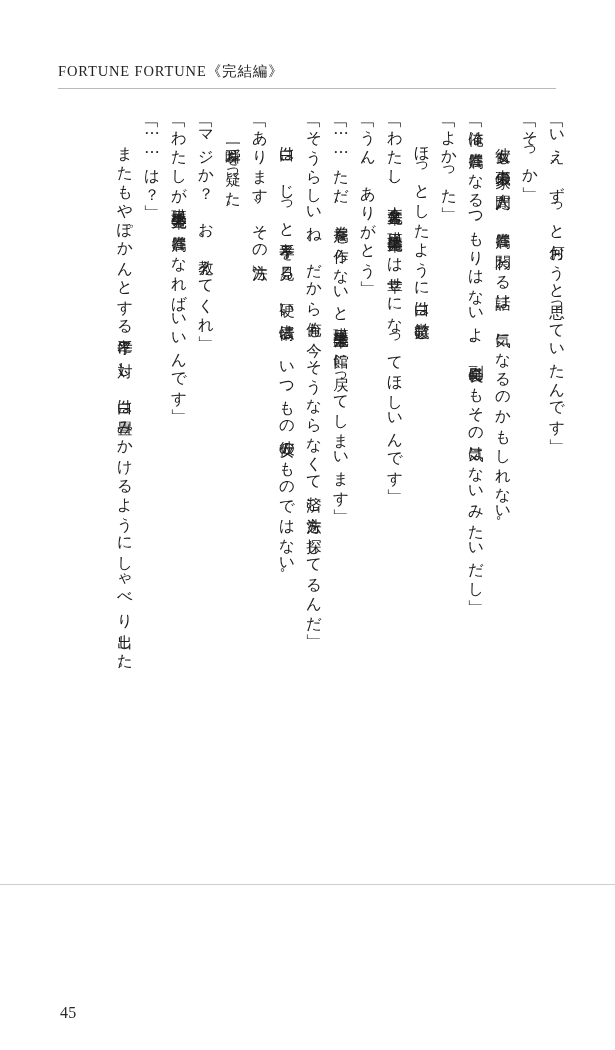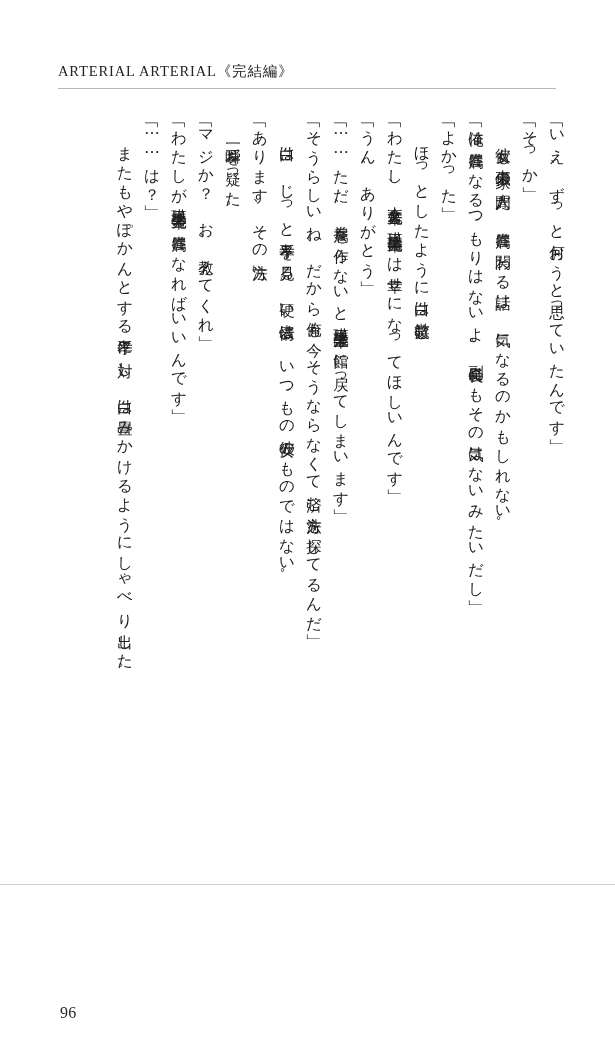--- a/index.html
+++ b/index.html
@@ -94,21 +94,21 @@
     color: #2a2a2a;
     letter-spacing: 0.02em;
   }
 </style>
 </head>
 <body>
 
 <div class="page">
 
   <div class="header">
-    <div class="header-text">ARTERIAL ARTERIAL《完結編》</div>
+    <div class="header-text">FORTUNE FORTUNE《完結編》</div>
   </div>
   <div class="header-rule"></div>
 
   <div class="body-area" id="body-area">
       <div class="vline indent">「いえ、ずっと何おうと思っていたんです」</div>
       <div class="vline indent">「そっか」</div>
       <div class="vline">　彼女も東儀家の人間だ。眷属に関わる話は、気になるのかもしれない。</div>
       <div class="vline indent">「俺は眷属になるつもりはないよ。副会長にもその気はないみたいだし」</div>
       <div class="vline indent">「よかった」</div>
       <div class="vline">　ほっとしたように白は微笑む。</div>
@@ -119,15 +119,15 @@
       <div class="vline">　白は、じっと孝平を見る。硬い表情は、いつもの彼女のものではない。</div>
       <div class="vline indent">「あります、その方法」</div>
       <div class="vline">　一瞬耳を疑った。</div>
       <div class="vline indent">「マジか？　お、教えてくれ」</div>
       <div class="vline indent">「わたしが瑛里華先輩の眷属になればいいんです」</div>
       <div class="vline indent">「……は？」</div>
       <div class="vline">　またもやぽかんとする孝平に対し、白は畳みかけるようにしゃべり出した。</div>
     </div>
 
   <div class="footer-rule"></div>
-  <div class="page-number">96</div>
+  <div class="page-number">45</div>
 
 </div>
 
 </body></html>

